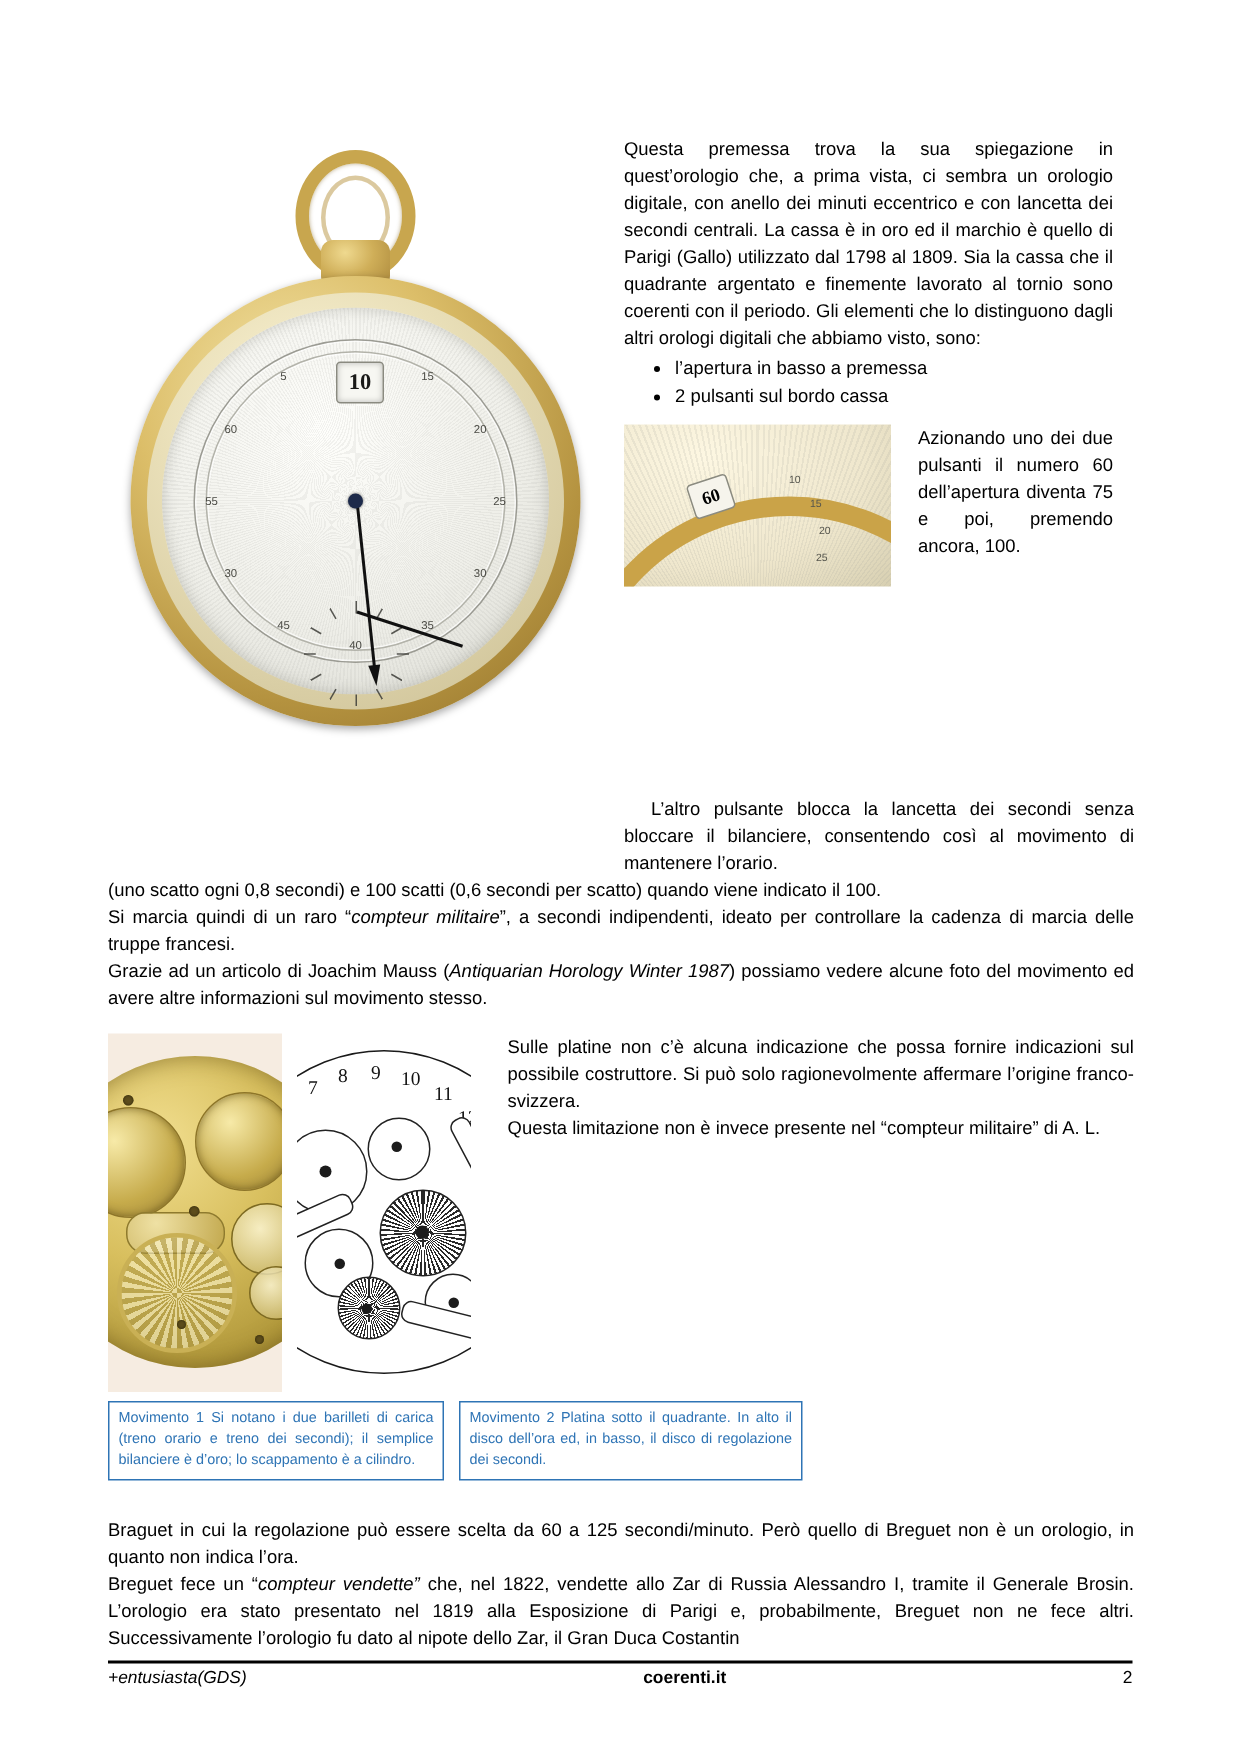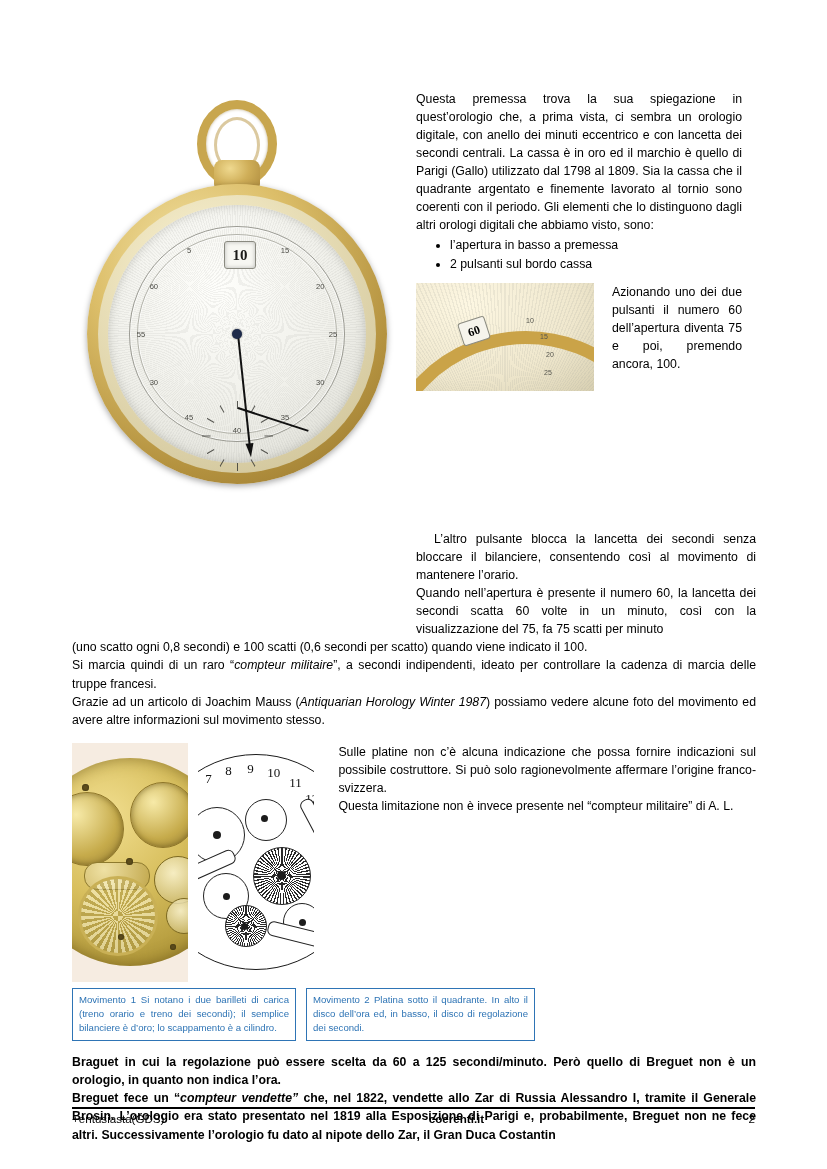--- a/index.html
+++ b/index.html
@@ -423,36 +423,36 @@
     border: 1.6px solid #2e74b5;
     padding: 4px 6px 5px 6px;
     color: #2e74b5;
     font-size: 9.6px;
     line-height: 1.48;
     text-align: justify;
   }
   .caption-2 { width: 229px; }
 
   
-  .lower { margin-top: 12px; font-weight: bold; }
+  .lower { margin-top: 24px; }
   .lower p { margin-bottom: 0; }
 
   
   .footer {
     position: absolute;
     left: 72px;
     right: 72px;
     bottom: 44px;
     border-top: 2.3px solid #000;
     padding-top: 3px;
     display: flex;
     align-items: baseline;
     font-size: 11.6px;
   }
-  .footer .left { flex: 0 0 auto; }
+  .footer .left { font-style: italic; flex: 0 0 auto; }
   .footer .center {
     flex: 1 1 auto;
     text-align: center;
     font-weight: bold;
   }
   .footer .right { flex: 0 0 auto; }
 </style>
 </head>
 <body>
 
@@ -534,21 +534,20 @@
           </div>
         </div>
       </div>
     </div>
 
     <div style="margin-top:2px;">
       <div style="display:flex;">
         <div style="flex:0 0 330px;"></div>
         <div style="flex:1 1 auto; padding-left:14px;">
           <p class="para" style="text-indent:18px;">L’altro pulsante blocca la lancetta dei secondi senza bloccare il bilanciere, consentendo così al movimento di mantenere l’orario.</p>
-          <p class="para">Quando nell’apertura è presente il numero 60, la lancetta dei secondi scatta 60 volte in un minuto, così con la visualizzazione del 75, fa 75 scatti per minuto</p>
         </div>
       </div>
       <p class="para">(uno scatto ogni 0,8 secondi) e 100 scatti (0,6 secondi per scatto) quando viene indicato il 100.</p>
       <p class="para"><span>Si marcia quindi di un raro “</span><span class="italic">compteur militaire</span><span>”, a secondi indipendenti, ideato per controllare la cadenza di marcia delle truppe francesi.</span></p>
       <p class="para"><span>Grazie ad un articolo di Joachim Mauss (</span><span class="italic">Antiquarian Horology Winter 1987</span><span>) possiamo vedere alcune foto del movimento ed avere altre informazioni sul movimento stesso.</span></p>
     </div>
 
     <div class="movs">
 
       <div class="mov1">

